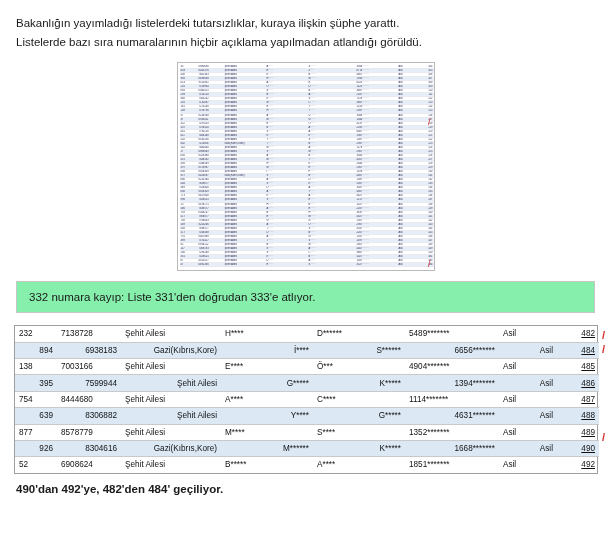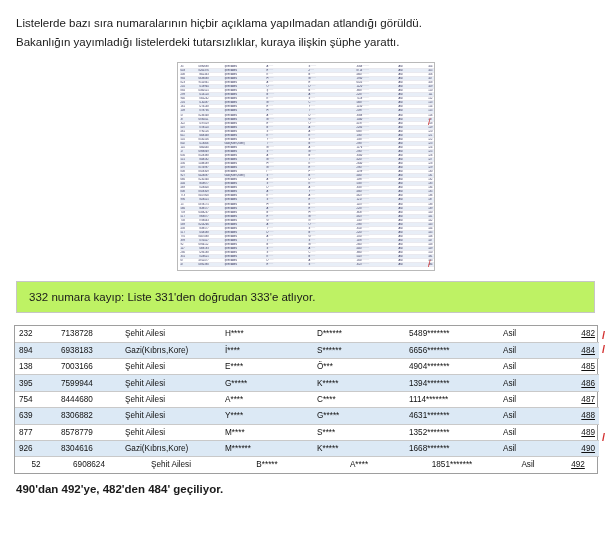--- a/index.html
+++ b/index.html
@@ -59,21 +59,21 @@
     position: absolute;
     color: #d32f2f;
     font-size: 9px;
     line-height: 1;
   }
 
   
   .callout {
     margin: 10px 16px 0 16px;
     border: 1px solid #c6c6c6;
-    background: #bef264;
+    background: #86efac;
     font-size: 11.5px;
     padding: 9px 12px;
     box-sizing: border-box;
   }
 
   
   .big-wrap {
     margin: 12px 13px 0 14px;
     border: 1px solid #9e9e9e;
     box-sizing: border-box;
@@ -85,22 +85,22 @@
     font-size: 8.2px;
     table-layout: fixed;
     color: #111;
   }
   table.big td {
     padding: 3.2px 4px;
     border-bottom: 1px solid #c9c9c9;
     white-space: nowrap;
     overflow: hidden;
   }
-  table.big tr:last-child td { border-bottom: none; text-align: center; }
-  table.big tr.alt td { background: #dce9f5; }
+  table.big tr:last-child td { border-bottom: none; }
+  table.big tr.alt td { background: #dce9f5; text-align: right; }
   .bcol0 { width: 34px; }
   .bcol1 { width: 56px; }
   .bcol2 { width: 92px; }
   .bcol3 { width: 84px; }
   .bcol4 { width: 84px; }
   .bcol5 { width: 86px; }
   .bcol6 { width: 50px; }
   .bcol7 { width: 34px; text-align: right; padding-right: 8px; text-decoration: underline; }
 
   .mark-red {
@@ -113,22 +113,22 @@
   .footnote {
     margin: 9px 16px 0 16px;
     font-size: 11.5px;
     font-weight: bold;
   }
 </style>
 </head>
 <body>
 
 <div class="intro">
+  <div>Bakanlığın yayımladığı listelerdeki tutarsızlıklar, kuraya ilişkin şüphe yarattı.</div>
   <div>Listelerde bazı sıra numaralarının hiçbir açıklama yapılmadan atlandığı görüldü.</div>
-  <div>Bakanlığın yayımladığı listelerdeki tutarsızlıklar, kuraya ilişkin şüphe yarattı.</div>
 </div>
 
 <div class="shot-wrap">
   <table class="shot">
     <tbody id="shot-body">
         <tr>
           <td class="c-no">35</td>
           <td class="c-id">0890698</td>
           <td class="c-kind">Şehit Ailesi</td>
           <td class="c-n1">A*****</td>

